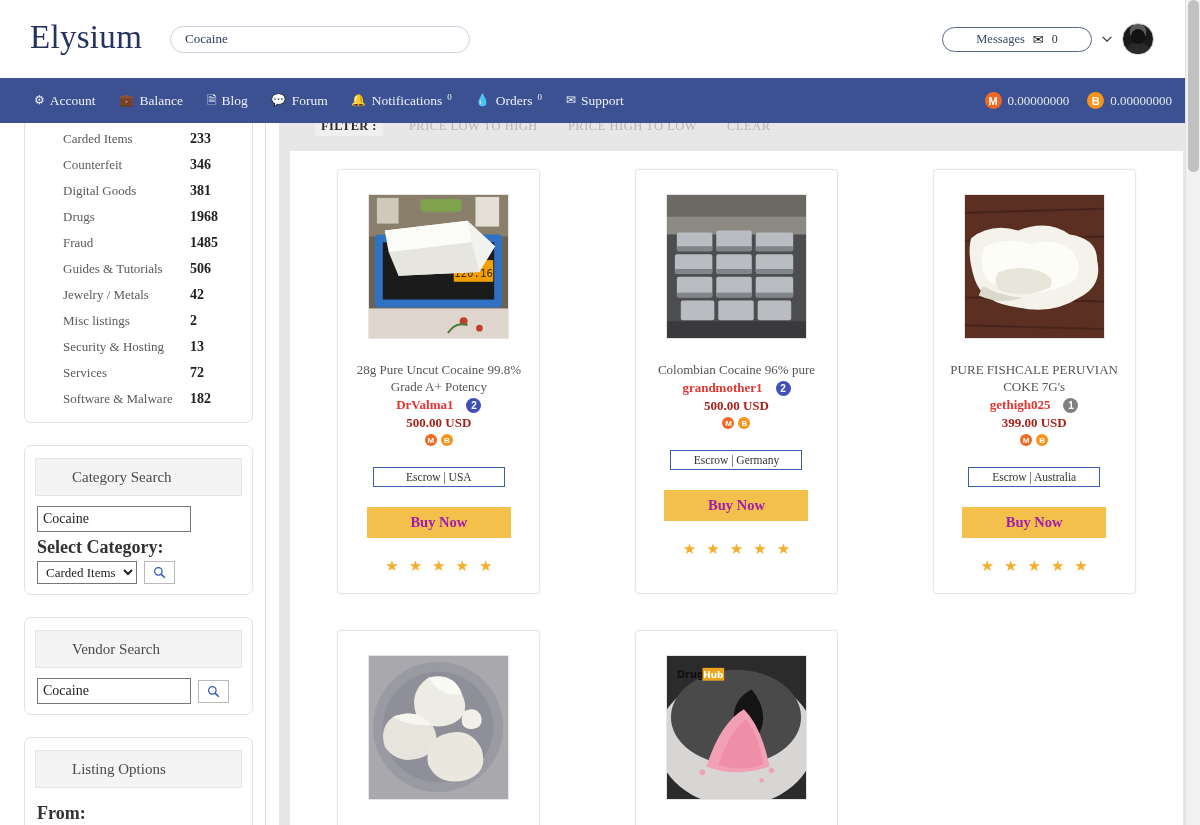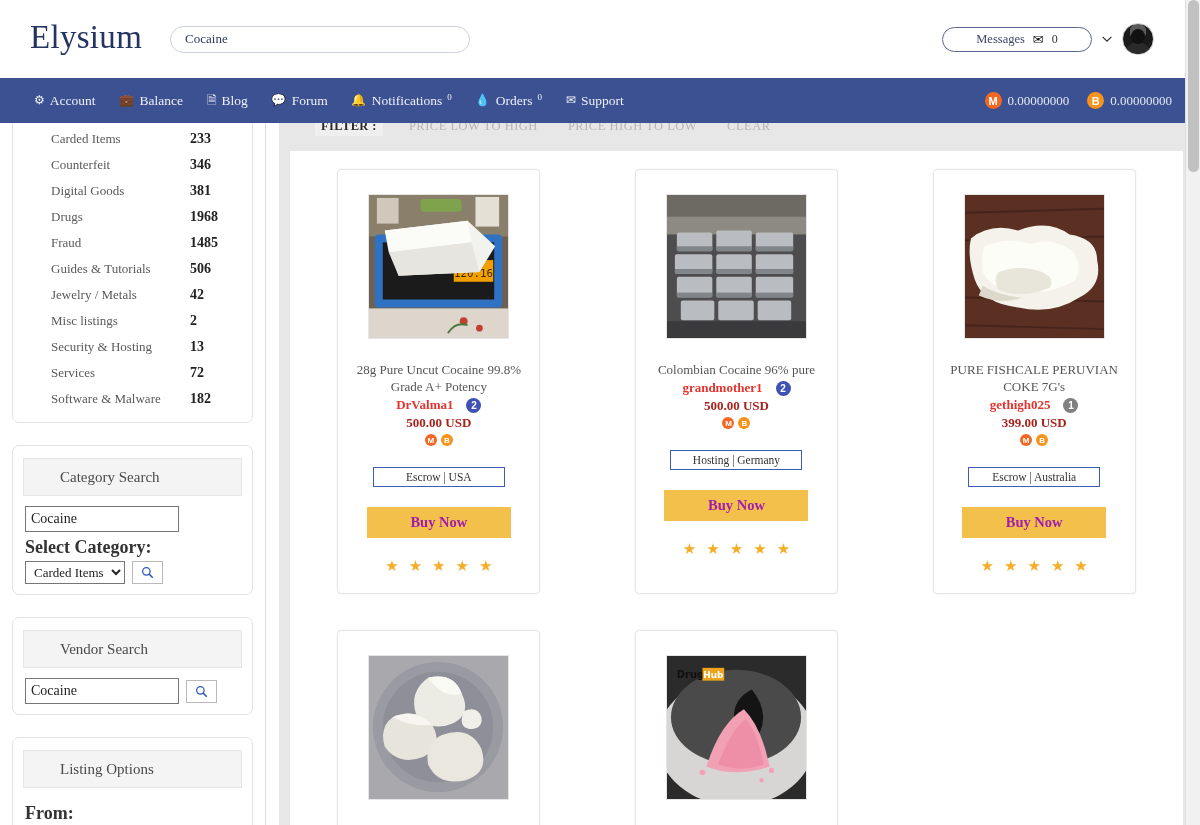--- a/index.html
+++ b/index.html
@@ -144,21 +144,21 @@
     background: #ffffff;
     border-right: 1px solid #dcdcdc;
     position: relative;
     padding: 0 8px;
     overflow: hidden;
   }
   .panel {
     background:#fff;
     border:1px solid #e2e2e2;
     border-radius: 7px;
-    margin: 0 4px 22px 4px;
+    margin: 0 4px 22px 16px;
     padding: 6px 0 10px 0;
   }
   .panel.cats { margin-top: -42px; padding-top: 44px; }
   .panel-head {
     background: #f4f4f4;
     border: 1px solid #e6e6e6;
     margin: 6px 10px 10px 10px;
     height: 38px;
     display: flex; align-items: center;
     padding-left: 36px;
@@ -586,21 +586,21 @@
               <div class="p-title">Colombian Cocaine 96% pure</div>
               <div class="p-vendor">
                 <span>grandmother1</span>
                 <span class="badge blue">2</span>
               </div>
               <div class="p-price">500.00 USD</div>
               <div class="p-coins">
                 <span class="c coin-xmr">M</span>
                 <span class="c coin-btc">B</span>
               </div>
-              <div class="escrow">Hosting | Germany</div>
+              <div class="escrow">Escrow | Germany</div>
               <button class="buy">Buy Now</button>
               <div class="stars">
                 <span>★</span>
                 <span>★</span>
                 <span>★</span>
                 <span>★</span>
                 <span>★</span>
               </div>
             </div>
 

